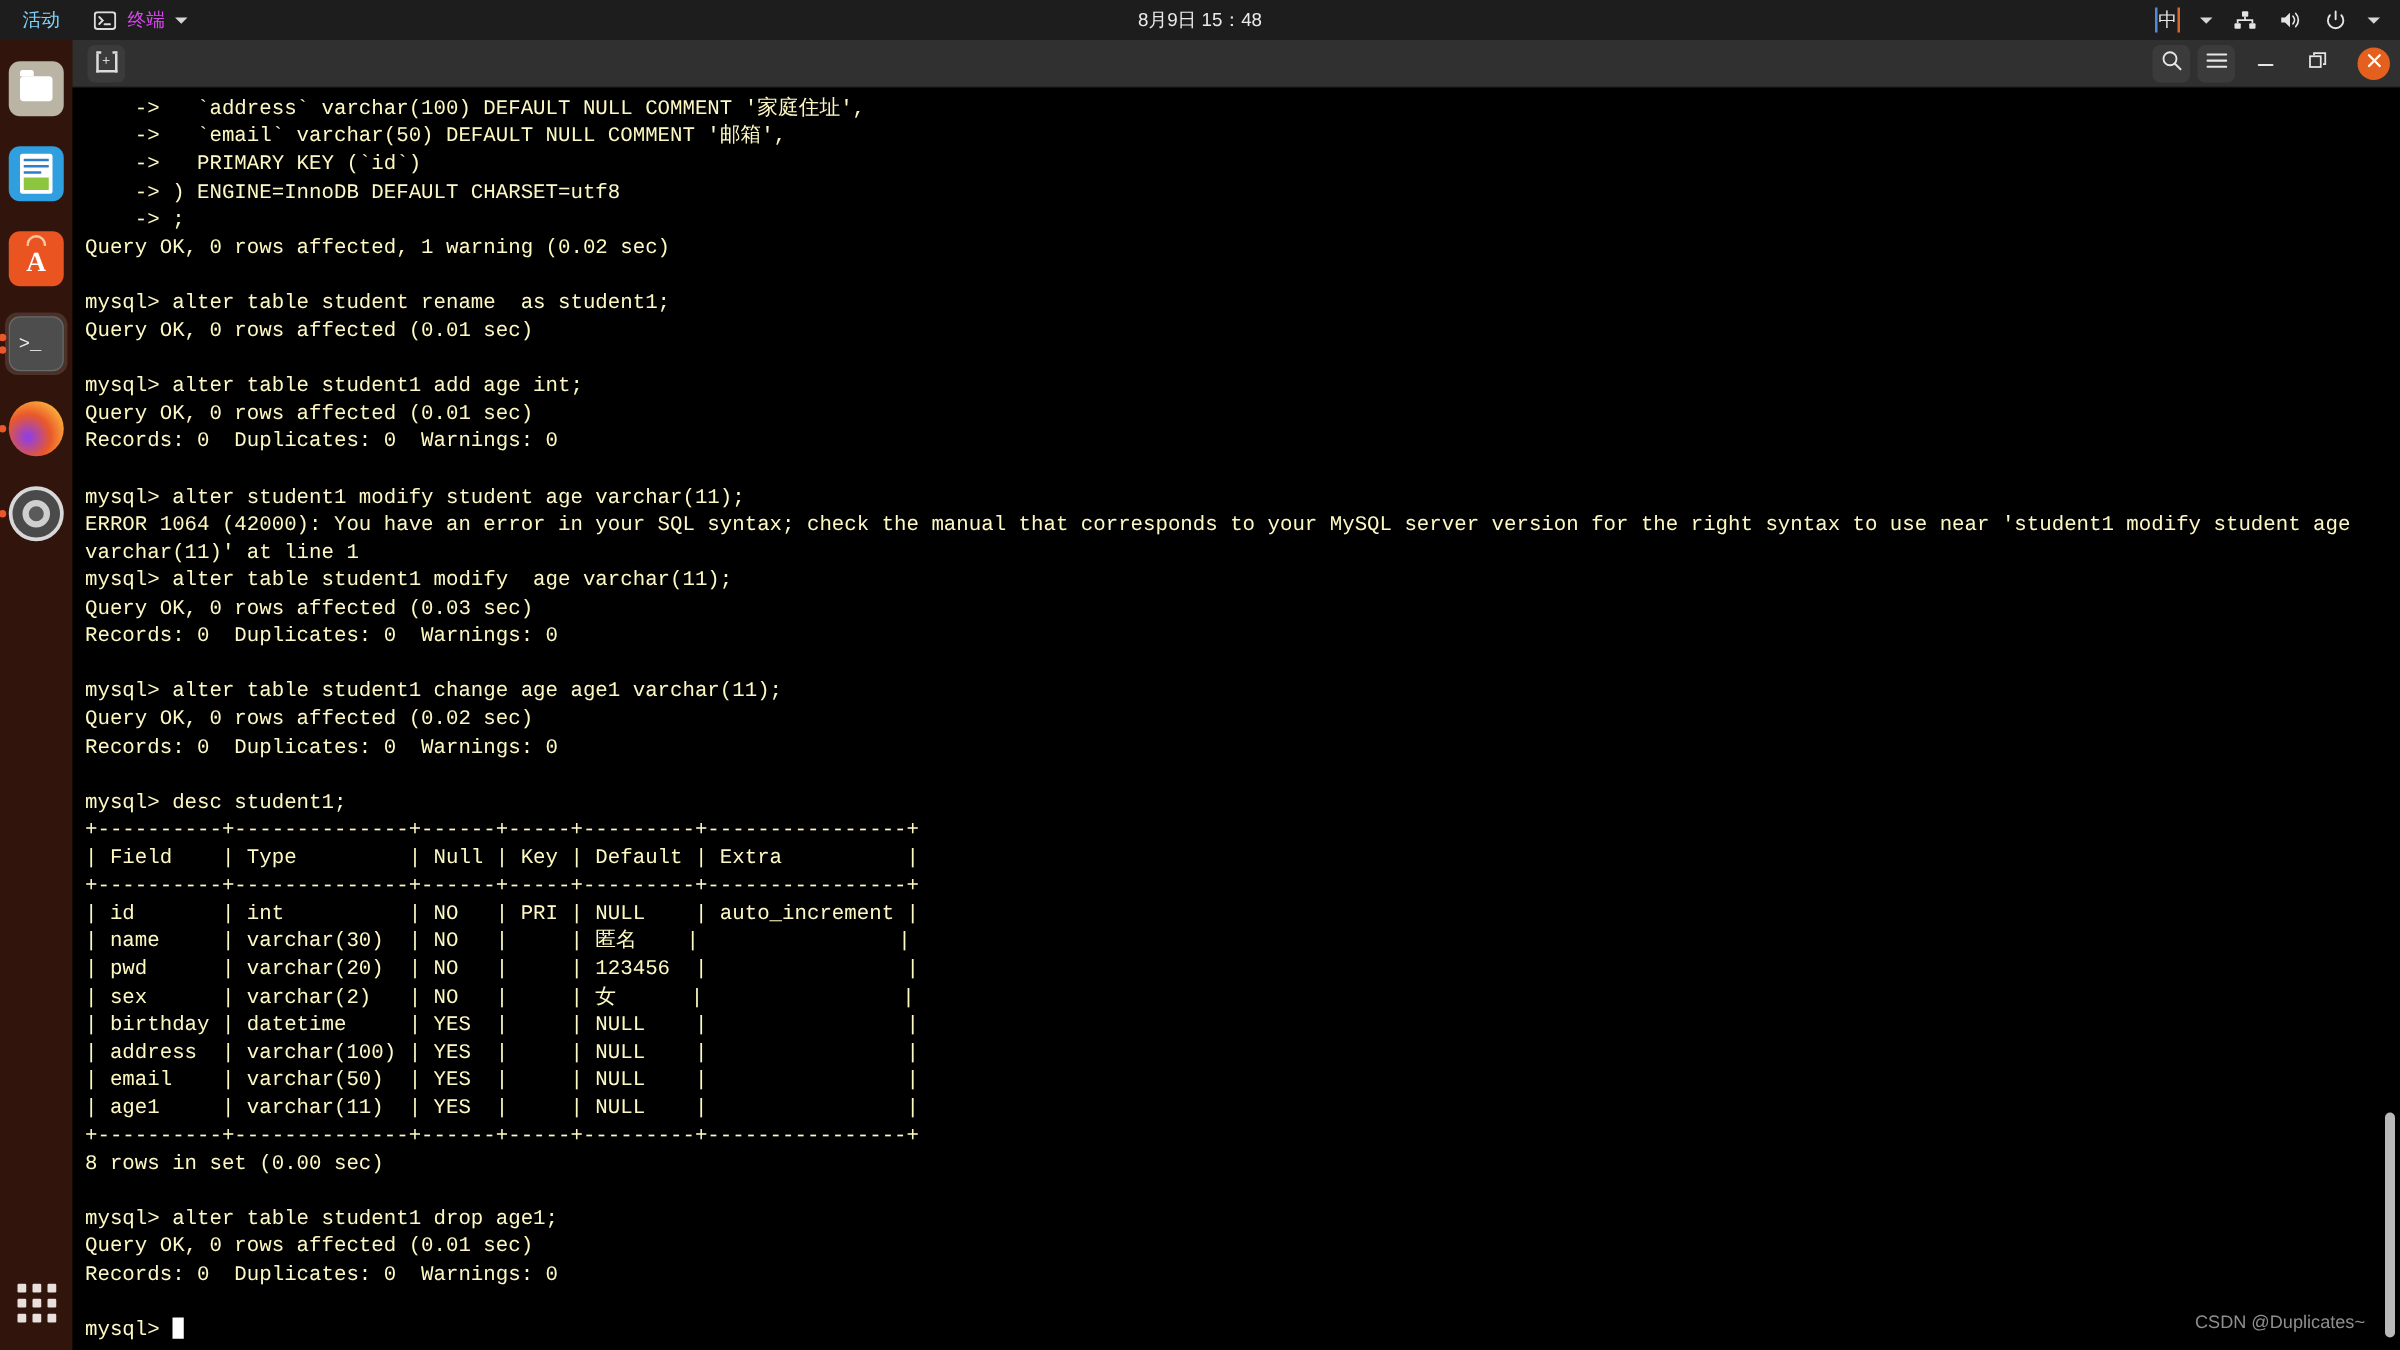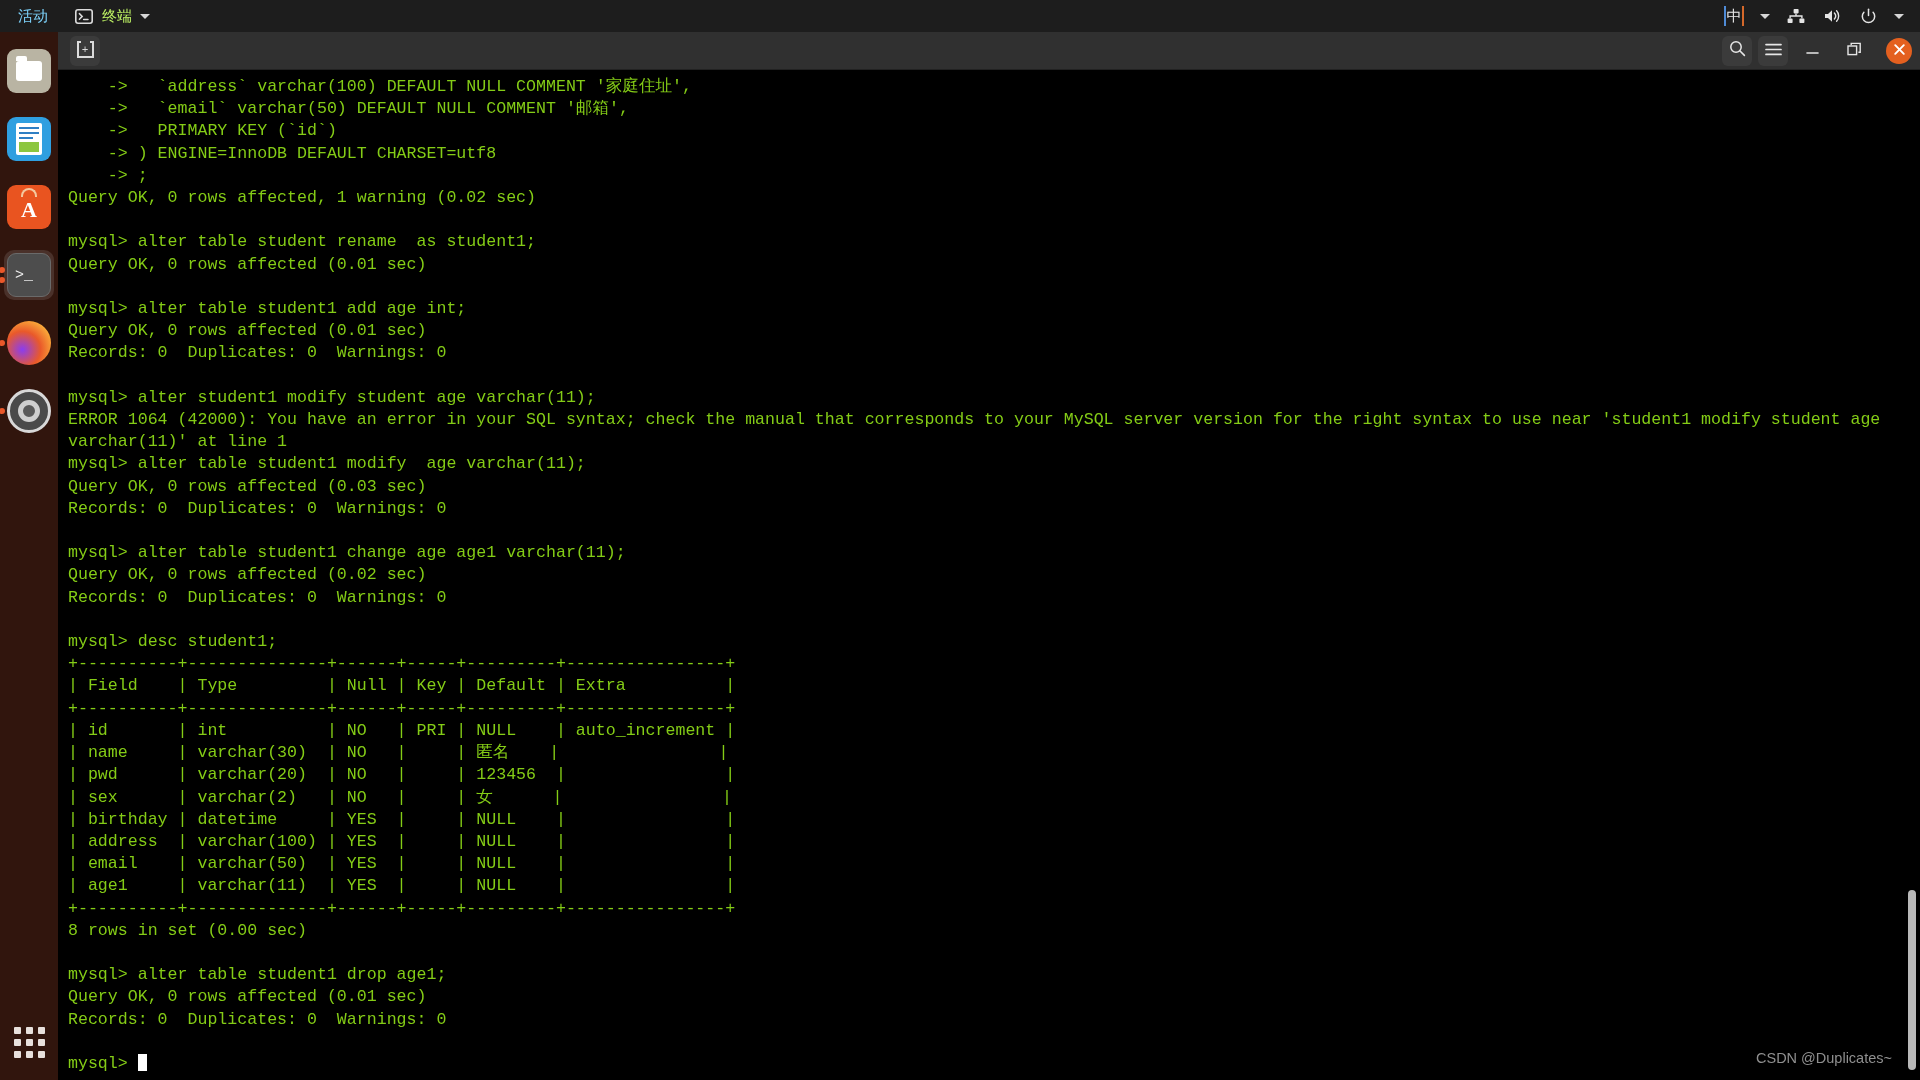--- a/index.html
+++ b/index.html
@@ -13,21 +13,21 @@
   
   #topbar {
     position:absolute; top:0; left:0; width:1920px; height:32px;
     background:#1d1d1d; color:#ffffff;
     display:flex; align-items:center;
     font-size:15px;
   }
   #topbar .tb-left { display:flex; align-items:center; gap:26px; padding-left:18px; }
   #topbar .activities { color:#7dd3fc; font-size:15px; cursor:pointer; }
   #topbar .appmenu { display:flex; align-items:center; gap:8px; cursor:pointer; }
-  #topbar .appmenu .label { color:#bef264; }
+  #topbar .appmenu .label { color:#d946ef; }
   #topbar .tb-center {
     position:absolute; left:0; right:0; text-align:center;
     color:#e9e9e9; font-size:15px; pointer-events:none;
   }
   #topbar .tb-center span { pointer-events:auto; }
   #topbar .tb-right {
     margin-left:auto; display:flex; align-items:center; gap:16px; padding-right:16px;
   }
   .caret-down {
     width:0; height:0; border-left:5px solid transparent; border-right:5px solid transparent;
@@ -121,21 +121,21 @@
   .win-ctl { width:26px; height:26px; display:flex; align-items:center; justify-content:center;
              cursor:pointer; color:#e6e6e6; margin:0 5px; }
   .close-btn { width:26px; height:26px; border-radius:50%; background:#e4601f;
                display:flex; align-items:center; justify-content:center; color:#fff;
                font-size:15px; cursor:pointer; margin-left:8px; }
   #termbody {
     flex:1; background:#000000; position:relative; overflow:hidden;
     padding:6px 0 0 10px;
   }
   #termtext {
-    color:#84cc16; font-family:"Liberation Mono", "DejaVu Sans Mono", monospace;
+    color:#fef9c3; font-family:"Liberation Mono", "DejaVu Sans Mono", monospace;
     font-size:16.6px; line-height:22.2px; white-space:pre; letter-spacing:0px;
   }
   .cursor { display:inline-block; width:9px; height:17px; background:#ffffff;
             vertical-align:-3px; }
   #scrollbar { position:absolute; right:4px; bottom:10px; width:8px; height:180px;
                background:#b9b9b9; border-radius:4px; cursor:pointer; }
   #watermark { position:absolute; right:28px; bottom:14px;
                color:#8f8f8f; font-size:14.5px; font-family:"Liberation Sans", sans-serif; }
 </style>
 </head>
@@ -151,20 +151,23 @@
           <svg width="18" height="15" viewBox="0 0 18 15">
             <rect x="0.8" y="0.8" width="16.4" height="13.4" rx="2.2" fill="none" stroke="#dcdcdc" stroke-width="1.6"></rect>
             <path d="M4.4 4.6 L7.2 7.4 L4.4 10.2" fill="none" stroke="#dcdcdc" stroke-width="1.5" stroke-linecap="round"></path>
             <line x1="8.6" y1="10.4" x2="13" y2="10.4" stroke="#dcdcdc" stroke-width="1.5" stroke-linecap="round"></line>
           </svg>
         </span>
         <span class="label">终端</span>
         <span class="caret-down"></span>
       </div>
     </div>
+    <div class="tb-center">
+      <span>8月9日  15：48</span>
+    </div>
     <div class="tb-right">
       <span class="ime-box">中</span>
       <span class="caret-down"></span>
       <span class="tb-icon">
         <svg width="18" height="16" viewBox="0 0 18 16">
           <rect x="6.6" y="1" width="5" height="4.4" rx="0.8" fill="#e4e4e4"></rect>
           <rect x="0.6" y="10.6" width="5" height="4.4" rx="0.8" fill="#e4e4e4"></rect>
           <rect x="12.4" y="10.6" width="5" height="4.4" rx="0.8" fill="#e4e4e4"></rect>
           <path d="M9 5.4 V8 M3.1 10.6 V8 H14.9 V10.6" fill="none" stroke="#e4e4e4" stroke-width="1.4"></path>
         </svg>

